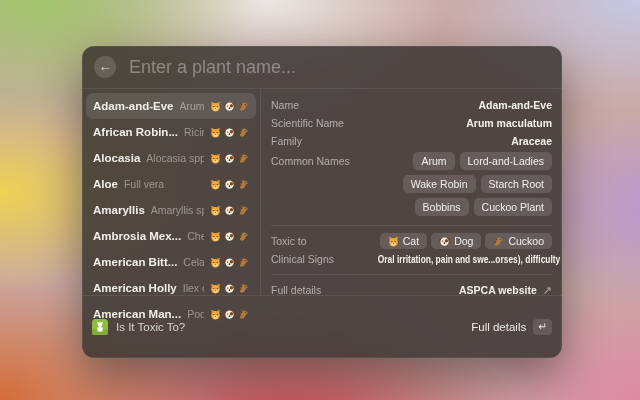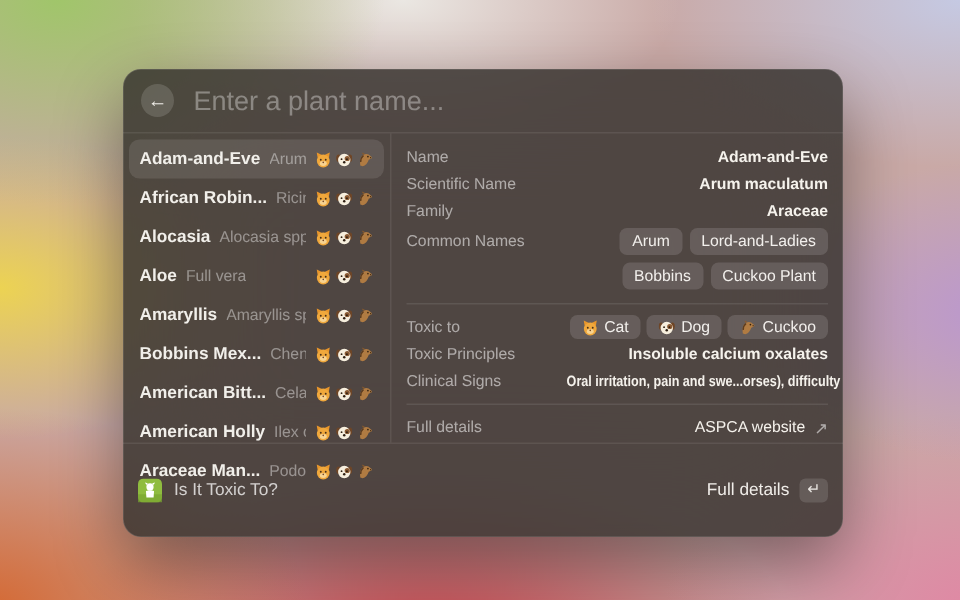--- a/index.html
+++ b/index.html
@@ -56,21 +56,21 @@
   .tags-block{display:flex;align-items:flex-start;margin:2px 0 3px;gap:40px;}
   .tags-block .dlabel{margin-top:3px;}
   .tags{margin-left:auto;display:flex;flex-wrap:wrap;justify-content:flex-end;gap:5px;max-width:225px;}
   .tag{background:rgba(255,255,255,.13);border-radius:5px;padding:3px 8px;font-size:10.5px;color:#f2efec;white-space:nowrap;}
   .pill{background:rgba(255,255,255,.13);border-radius:5px;padding:2px 8px;font-size:10.5px;color:#f2efec;
     display:flex;align-items:center;gap:4px;white-space:nowrap;}
   .pills{margin-left:auto;display:flex;gap:4px;}
   .sep{height:1px;background:rgba(255,255,255,.09);margin:6px 0;flex:0 0 1px;}
   .signs-value{font-size:10px;transform:scaleX(.84);transform-origin:100% 50%;}
   .link{margin-left:auto;display:flex;align-items:center;gap:6px;cursor:pointer;}
-  .link-text{font-weight:400;color:#f5f2ec;font-size:10.5px;}
+  .link-text{font-weight:700;color:#f5f2ec;font-size:10.5px;}
   .link-arrow{color:rgba(255,255,255,.55);font-size:11px;}
   
   .bottombar{flex:0 0 30px;border-top:1px solid rgba(255,255,255,.08);display:flex;align-items:center;gap:8px;padding:16px 10px;}
   .appicon{width:16px;height:16px;flex:0 0 16px;display:block;}
   .appname{font-size:11.5px;color:rgba(255,255,255,.75);}
   .action{margin-left:auto;display:flex;align-items:center;gap:7px;cursor:pointer;}
   .action-label{font-size:11.5px;font-weight:500;color:#f0ede9;}
   .key{background:rgba(255,255,255,.12);border-radius:4px;padding:1px 5px 2px;font-size:10.5px;color:#e8e5e0;line-height:13px;}
 </style>
 </head>
@@ -202,21 +202,21 @@
               <svg class="pet">
                 <use href="#i-dog"></use>
               </svg>
               <svg class="pet">
                 <use href="#i-horse"></use>
               </svg>
             </span>
         </div>
 
         <div class="item">
-          <span class="title">Bobbins Mex...</span>
+          <span class="title">Ambrosia Mex...</span>
           <span class="sub">Chenopo...</span>
           <span class="pets">
               <svg class="pet">
                 <use href="#i-cat"></use>
               </svg>
               <svg class="pet">
                 <use href="#i-dog"></use>
               </svg>
               <svg class="pet">
                 <use href="#i-horse"></use>
@@ -250,21 +250,21 @@
               <svg class="pet">
                 <use href="#i-dog"></use>
               </svg>
               <svg class="pet">
                 <use href="#i-horse"></use>
               </svg>
             </span>
         </div>
 
         <div class="item">
-          <span class="title">Araceae Man...</span>
+          <span class="title">American Man...</span>
           <span class="sub">Podophyl...</span>
           <span class="pets">
               <svg class="pet">
                 <use href="#i-cat"></use>
               </svg>
               <svg class="pet">
                 <use href="#i-dog"></use>
               </svg>
               <svg class="pet">
                 <use href="#i-horse"></use>
@@ -287,20 +287,22 @@
         <div class="drow">
           <span class="dlabel">Family</span>
           <span class="dvalue">Araceae</span>
         </div>
 
         <div class="tags-block">
           <span class="dlabel">Common Names</span>
           <span class="tags">
             <span class="tag">Arum</span>
             <span class="tag">Lord-and-Ladies</span>
+            <span class="tag">Wake Robin</span>
+            <span class="tag">Starch Root</span>
             <span class="tag">Bobbins</span>
             <span class="tag">Cuckoo Plant</span>
           </span>
         </div>
 
         <div class="sep"></div>
 
         <div class="drow">
           <span class="dlabel">Toxic to</span>
           <span class="pills">
@@ -318,24 +320,20 @@
               </span>
             <span class="pill">
                 <svg class="pet">
                   <use href="#i-horse"></use>
                 </svg>
                 <span>Cuckoo</span>
               </span>
           </span>
         </div>
 
-        <div class="drow">
-          <span class="dlabel">Toxic Principles</span>
-          <span class="dvalue">Insoluble calcium oxalates</span>
-        </div>
 
         <div class="drow">
           <span class="dlabel">Clinical Signs</span>
           <span class="dvalue signs-value">Oral irritation, pain and swe...orses), difficulty swallowing</span>
         </div>
 
         <div class="sep"></div>
 
         <div class="drow">
           <span class="dlabel">Full details</span>

